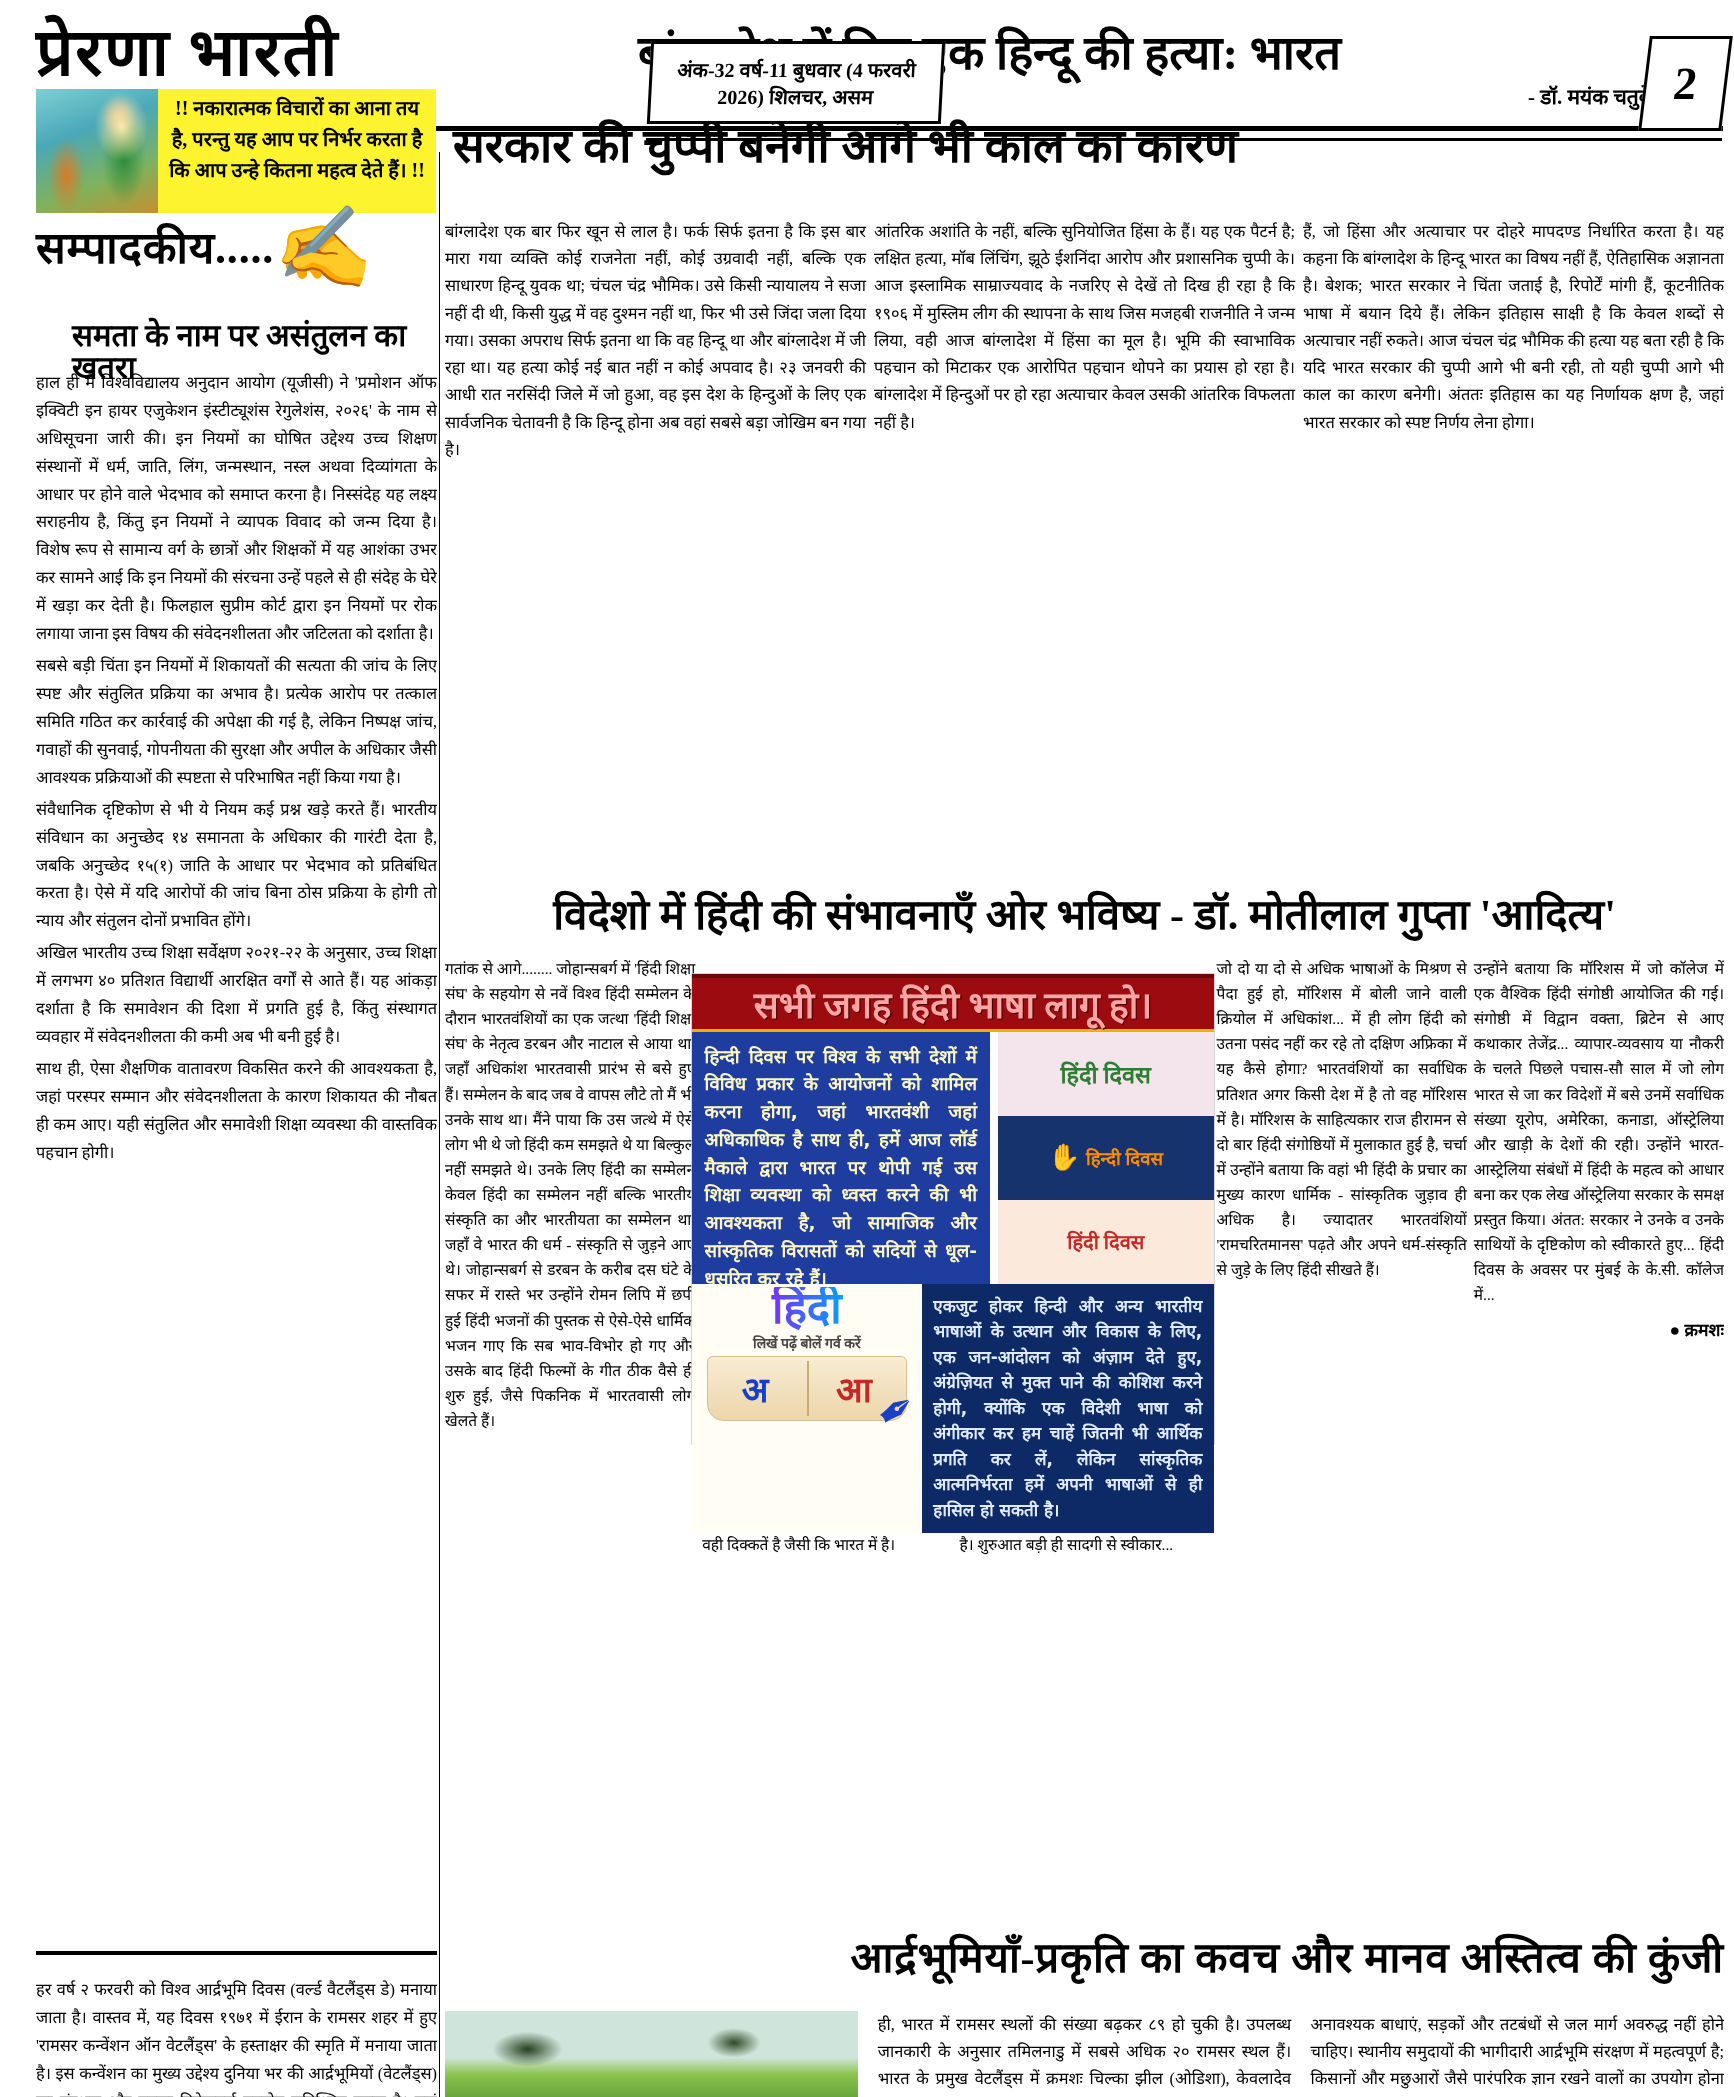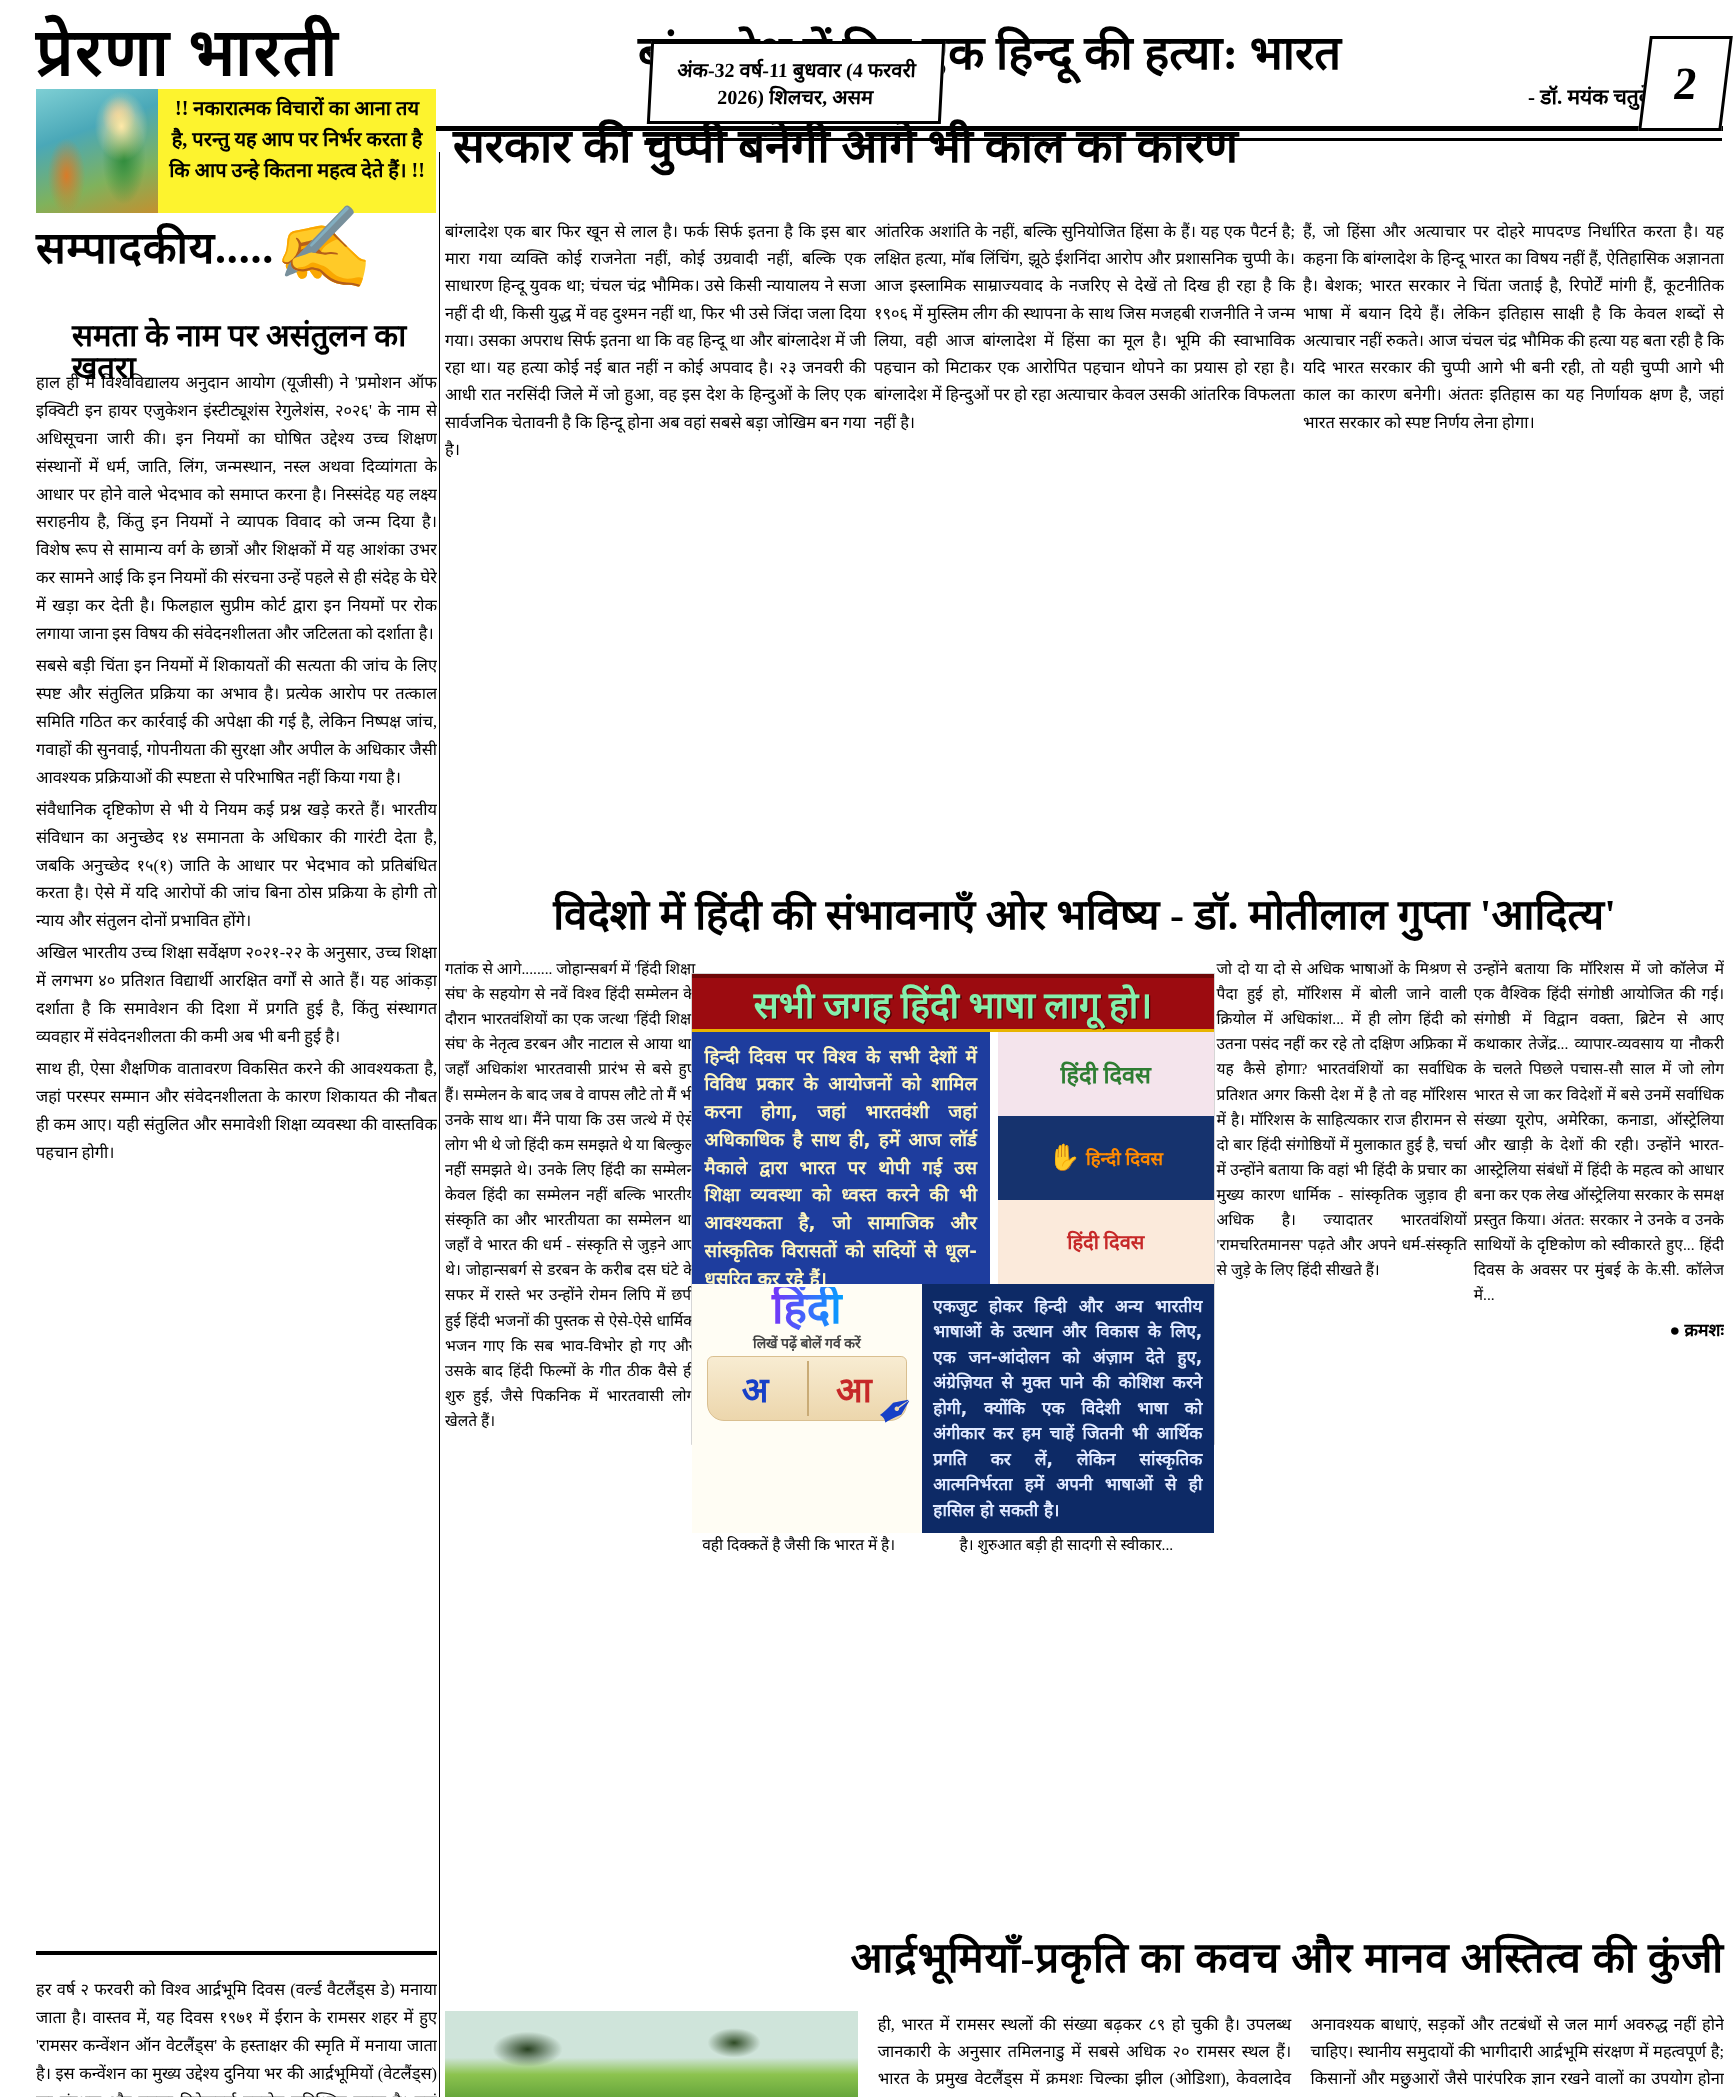--- a/index.html
+++ b/index.html
@@ -59,21 +59,21 @@
   .hi-spacer{height:501px;}
   .hi-ending{display:block;text-align:right;font-weight:900;font-size:17.6px;margin-top:8.4px;}
   .graphic{
     left:247px;top:17.6px;width:522px;height:470px;position:absolute;z-index:5;
     box-shadow:0 0 0 0.8px #ccc;background:#fff;display:flex;flex-direction:column;
   }
   .g-banner{
     height:68px;background:#9c0b10;border-top:4.2px solid #6e0707;border-bottom:3.4px solid #e8b400;
     display:flex;align-items:center;justify-content:center;box-sizing:border-box;
   }
-  .g-banner span{color:#86efac;font-size:37px;font-weight:900;text-shadow:1.3px 1.3px 0 #4d0202;white-space:nowrap;}
+  .g-banner span{color:#fca5a5;font-size:37px;font-weight:900;text-shadow:1.3px 1.3px 0 #4d0202;white-space:nowrap;}
   .g-mid{display:flex;height:252px;}
   .g-blue{
     width:57%;background:#1e3d9e;color:#fdf6c0;padding:11px 12.6px;box-sizing:border-box;
     font-size:18.5px;font-weight:800;line-height:1.5;text-align:justify;
     font-family:"DejaVu Sans","Liberation Sans",sans-serif;
   }
   .g-collage{width:43%;display:grid;grid-template-rows:1fr 1fr 1fr;}
   .g-tile{display:flex;align-items:center;justify-content:center;font-weight:900;text-align:center;margin-left:8px;}
   .g-tile1{background:#f4e4ec;color:#2e7d32;font-size:23.5px;}
   .g-tile2{background:#16336e;color:#ff8a00;font-size:18.5px;gap:5px;}

